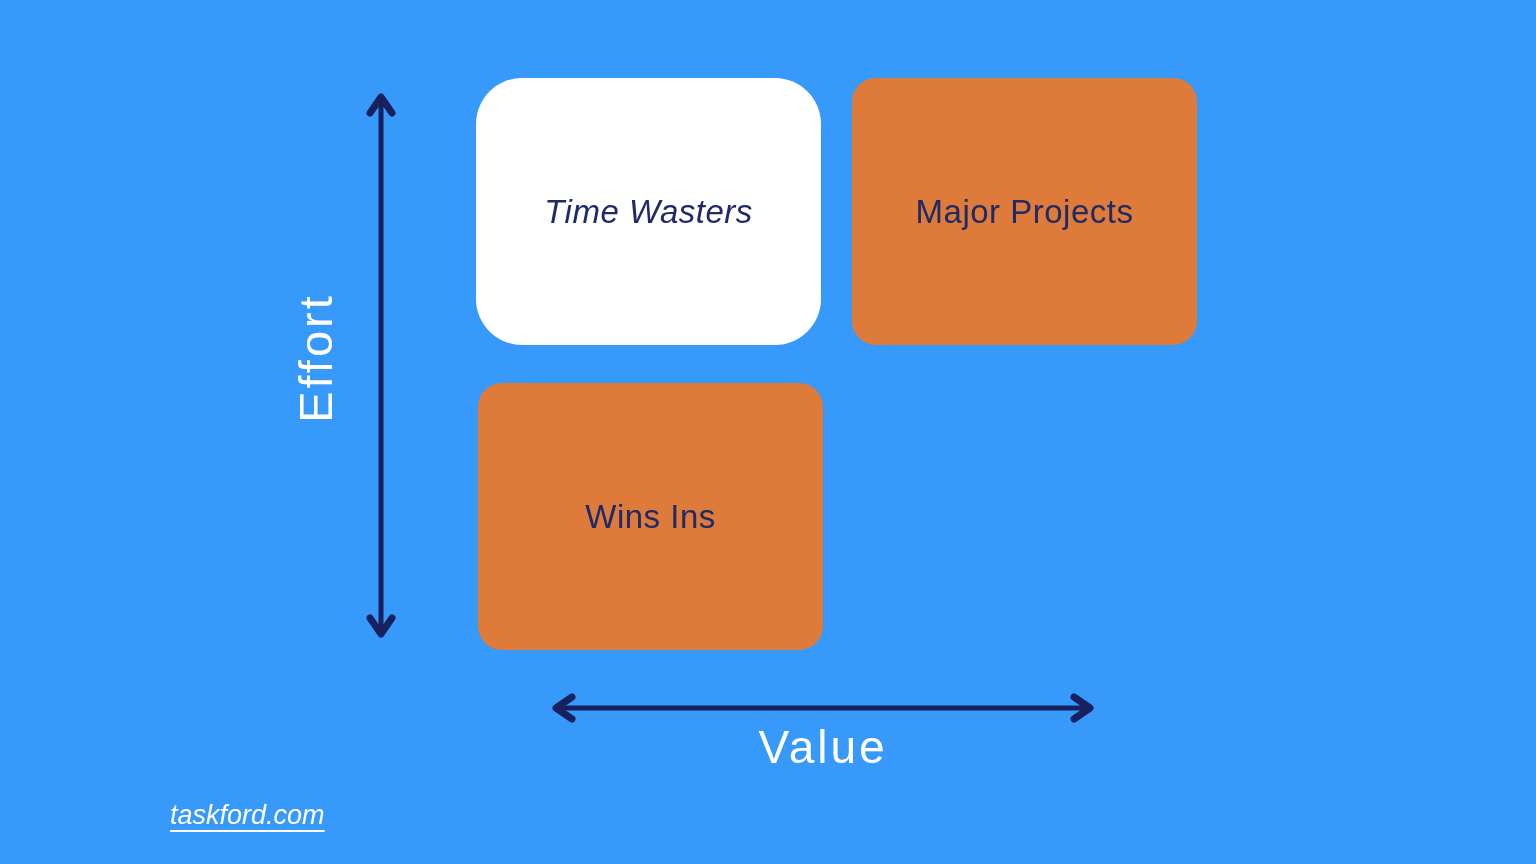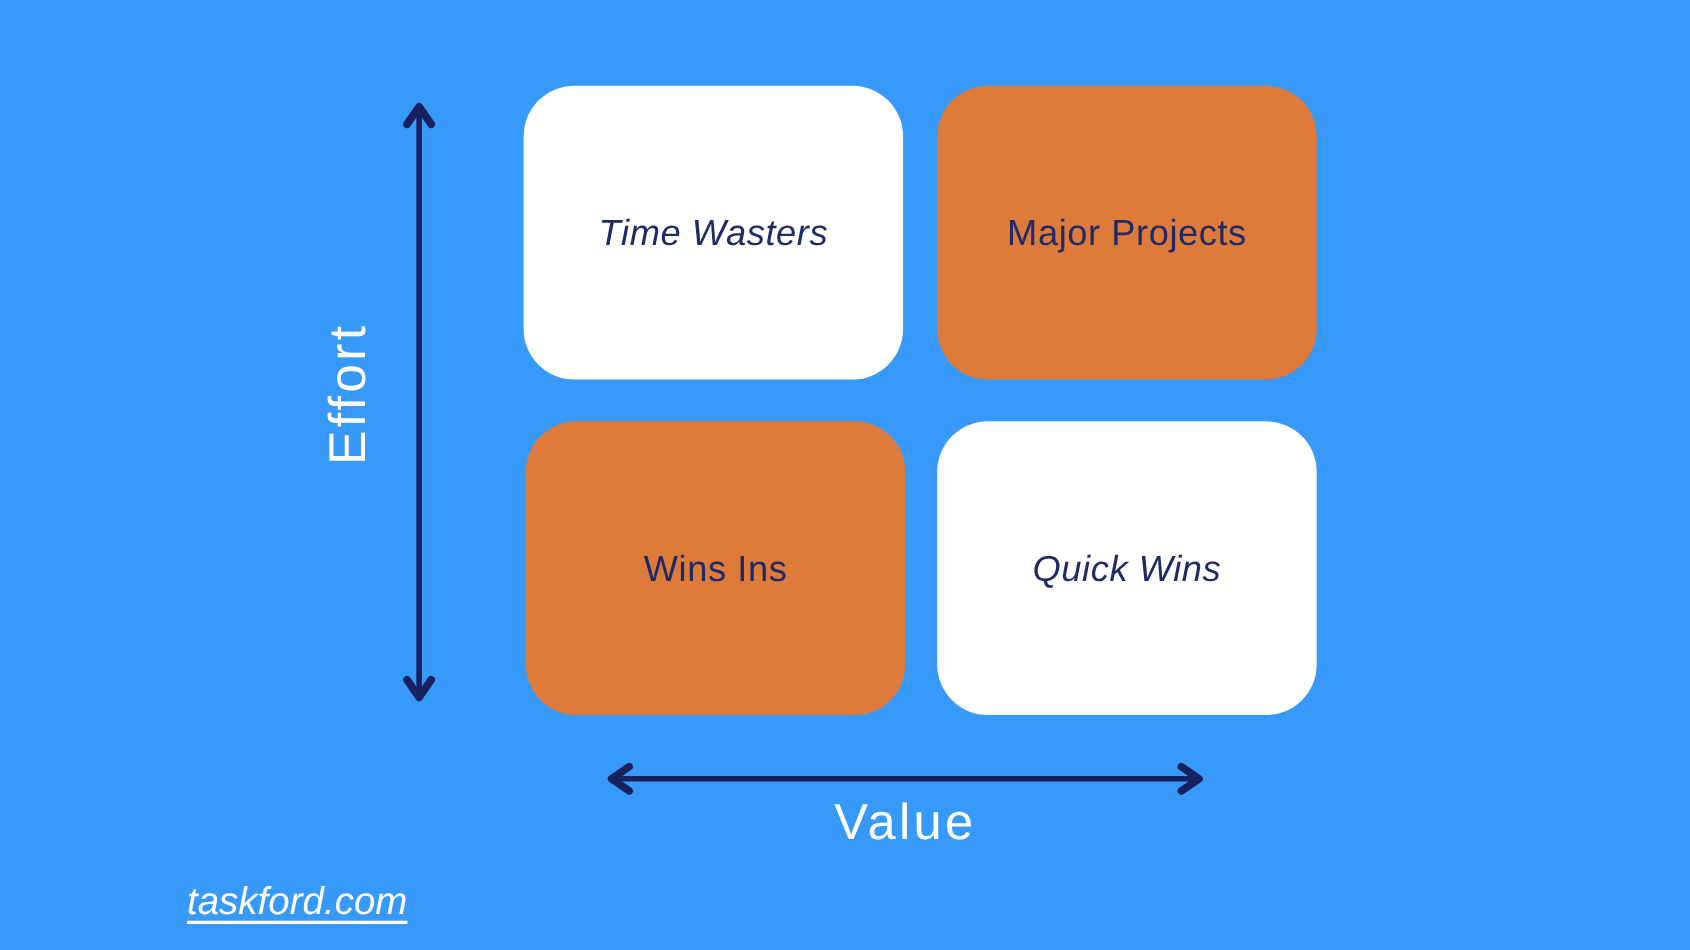--- a/index.html
+++ b/index.html
@@ -20,21 +20,21 @@
   .quadrant {
     position: absolute;
     width: 345px;
     height: 267px;
     border-radius: 46px;
     display: flex;
     align-items: center;
     justify-content: center;
   }
   .quadrant.white  { background: #FFFFFF; font-style: italic; }
-  .quadrant.orange { background: #DE7B3B; }
+  .quadrant.orange { background: #DE7B3B; border-radius: 24px; }
   .q-tl { left: 476px; top: 78px;  }
   .q-tr { left: 852px; top: 78px;  }
   .q-bl { left: 478px; top: 383px; }
   .q-br { left: 852px; top: 383px; }
   .quadrant .q-label {
     color: #1F2A67;
     font-size: 33px;
     letter-spacing: 0.5px;
     font-weight: 400;
     white-space: nowrap;
@@ -77,21 +77,21 @@
     font-weight: 400;
     letter-spacing: 3px;
   }
 
   
   .footer-link {
     position: absolute;
     left: 170px;
     top: 800px;
     color: #FFFFFF;
-    font-size: 35px;
+    font-size: 27px;
     font-style: italic;
     text-decoration: underline;
     text-underline-offset: 6px;
     cursor: pointer;
   }
 </style>
 </head>
 <body>
 
 <div class="canvas">
@@ -109,23 +109,20 @@
   </div>
 
   <div class="quadrant orange q-tr">
     <span class="q-label">Major Projects</span>
   </div>
 
   <div class="quadrant orange q-bl">
     <span class="q-label">Wins Ins</span>
   </div>
 
-  <div class="quadrant white q-br">
-    <span class="q-label">Quick Wins</span>
-  </div>
 
   <svg class="axis-arrow h-arrow" width="556" height="40" viewBox="0 0 556 40" aria-hidden="true">
     <line x1="14" y1="20" x2="542" y2="20" stroke-width="5"></line>
     <polyline points="27,9 11,20 27,31" stroke-width="7"></polyline>
     <polyline points="529,9 545,20 529,31" stroke-width="7"></polyline>
   </svg>
 
   <div class="value-label">Value</div>
 
   <a class="footer-link">taskford.com</a>

